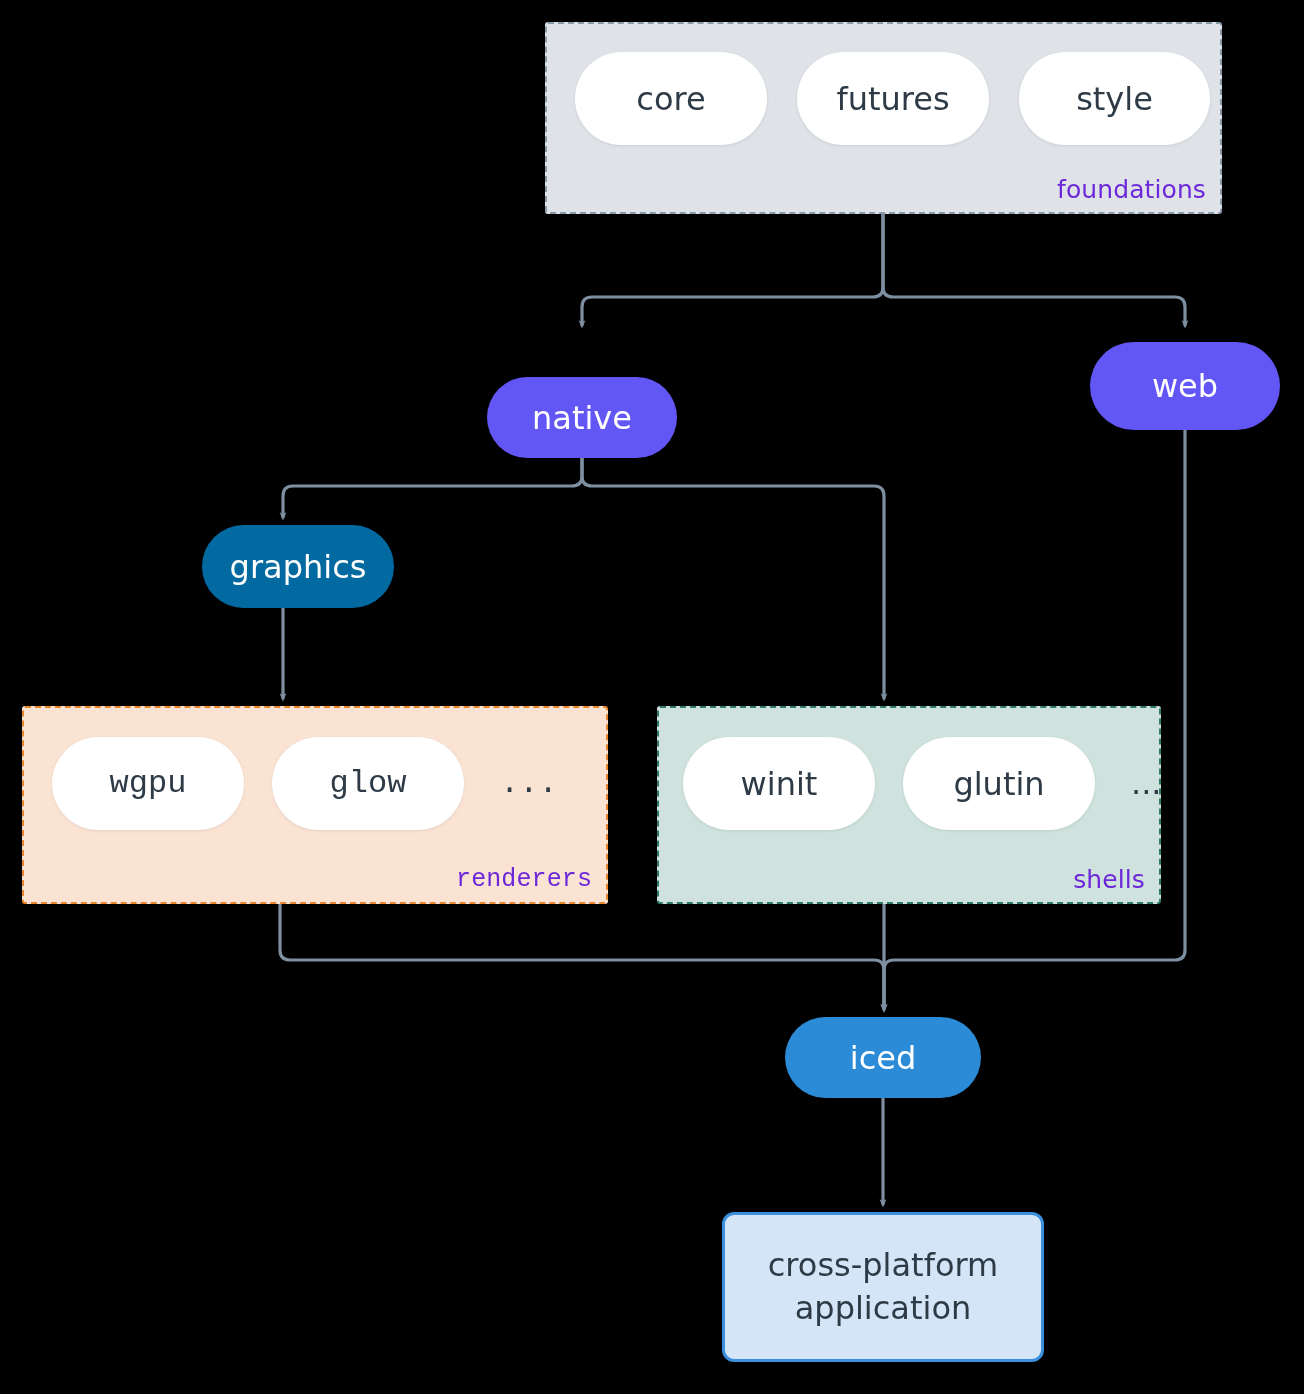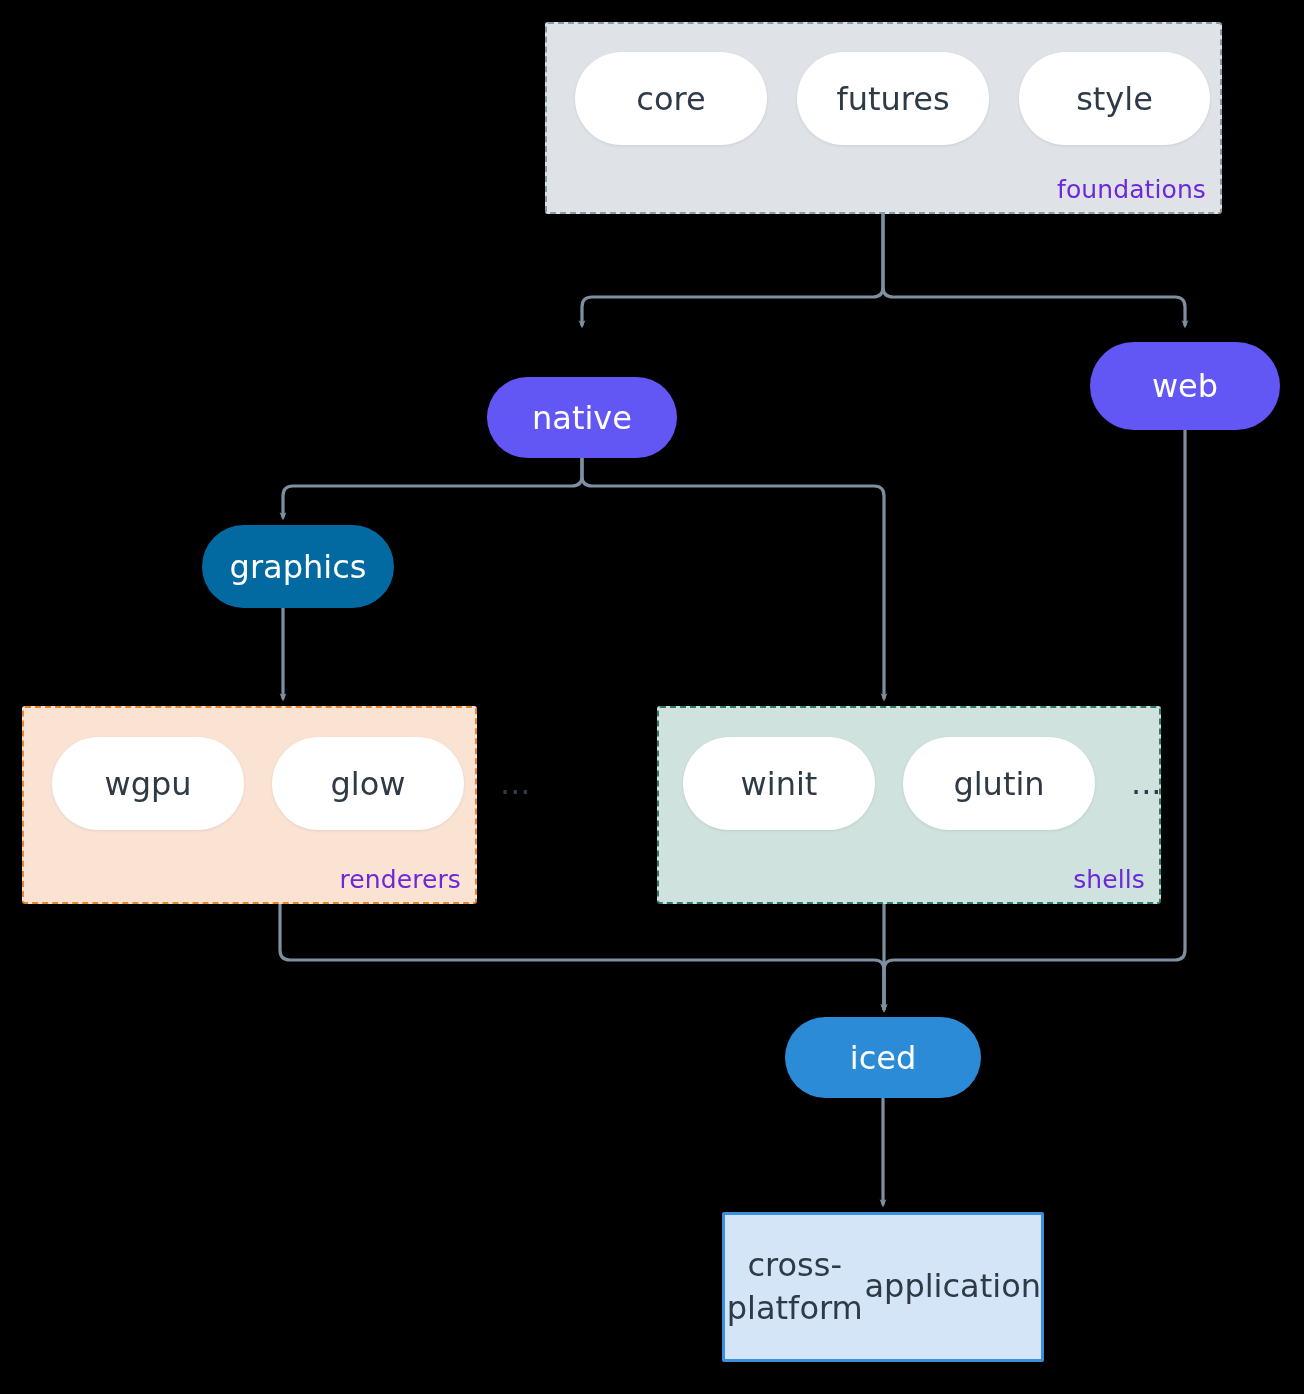--- a/index.html
+++ b/index.html
@@ -64,24 +64,25 @@
   #group-foundations .group-items {
     left: 28px;
     top: 28px;
     gap: 30px;
   }
 
   
   #group-renderers {
     left: 22px;
     top: 706px;
-    width: 455px;
+    width: 586px;
     height: 198px;
     background: #FBE3D4;
     border-color: #E8862C;
+    font-family: Liberation Mono, monospace;
   }
   #group-renderers .group-items {
     left: 28px;
     top: 29px;
     gap: 28px;
   }
 
   
   #group-shells {
     left: 632px;
@@ -166,29 +167,29 @@
   
   #node-app {
     position: absolute;
     left: 722px;
     top: 1212px;
     width: 322px;
     height: 150px;
     box-sizing: border-box;
     background: #D4E5F8;
     border: 3px solid #3B8FDD;
-    border-radius: 2px;
-    display: flex;
-    flex-direction: row;
+    border-radius: 12px;
+    display: flex;
+    flex-direction: column;
     align-items: center;
     justify-content: center;
     color: #2E3B47;
     font-size: 32px;
     line-height: 1.35;
-    text-align: center;
+    text-align: left;
   }
 </style>
 </head>
 <body>
 
 <div id="diagram">
 
   <svg id="edges" viewBox="0 0 1304 1394">
     <defs>
       <marker id="arrow" markerWidth="10" markerHeight="10" refX="5.4" refY="4" orient="auto" markerUnits="userSpaceOnUse">

